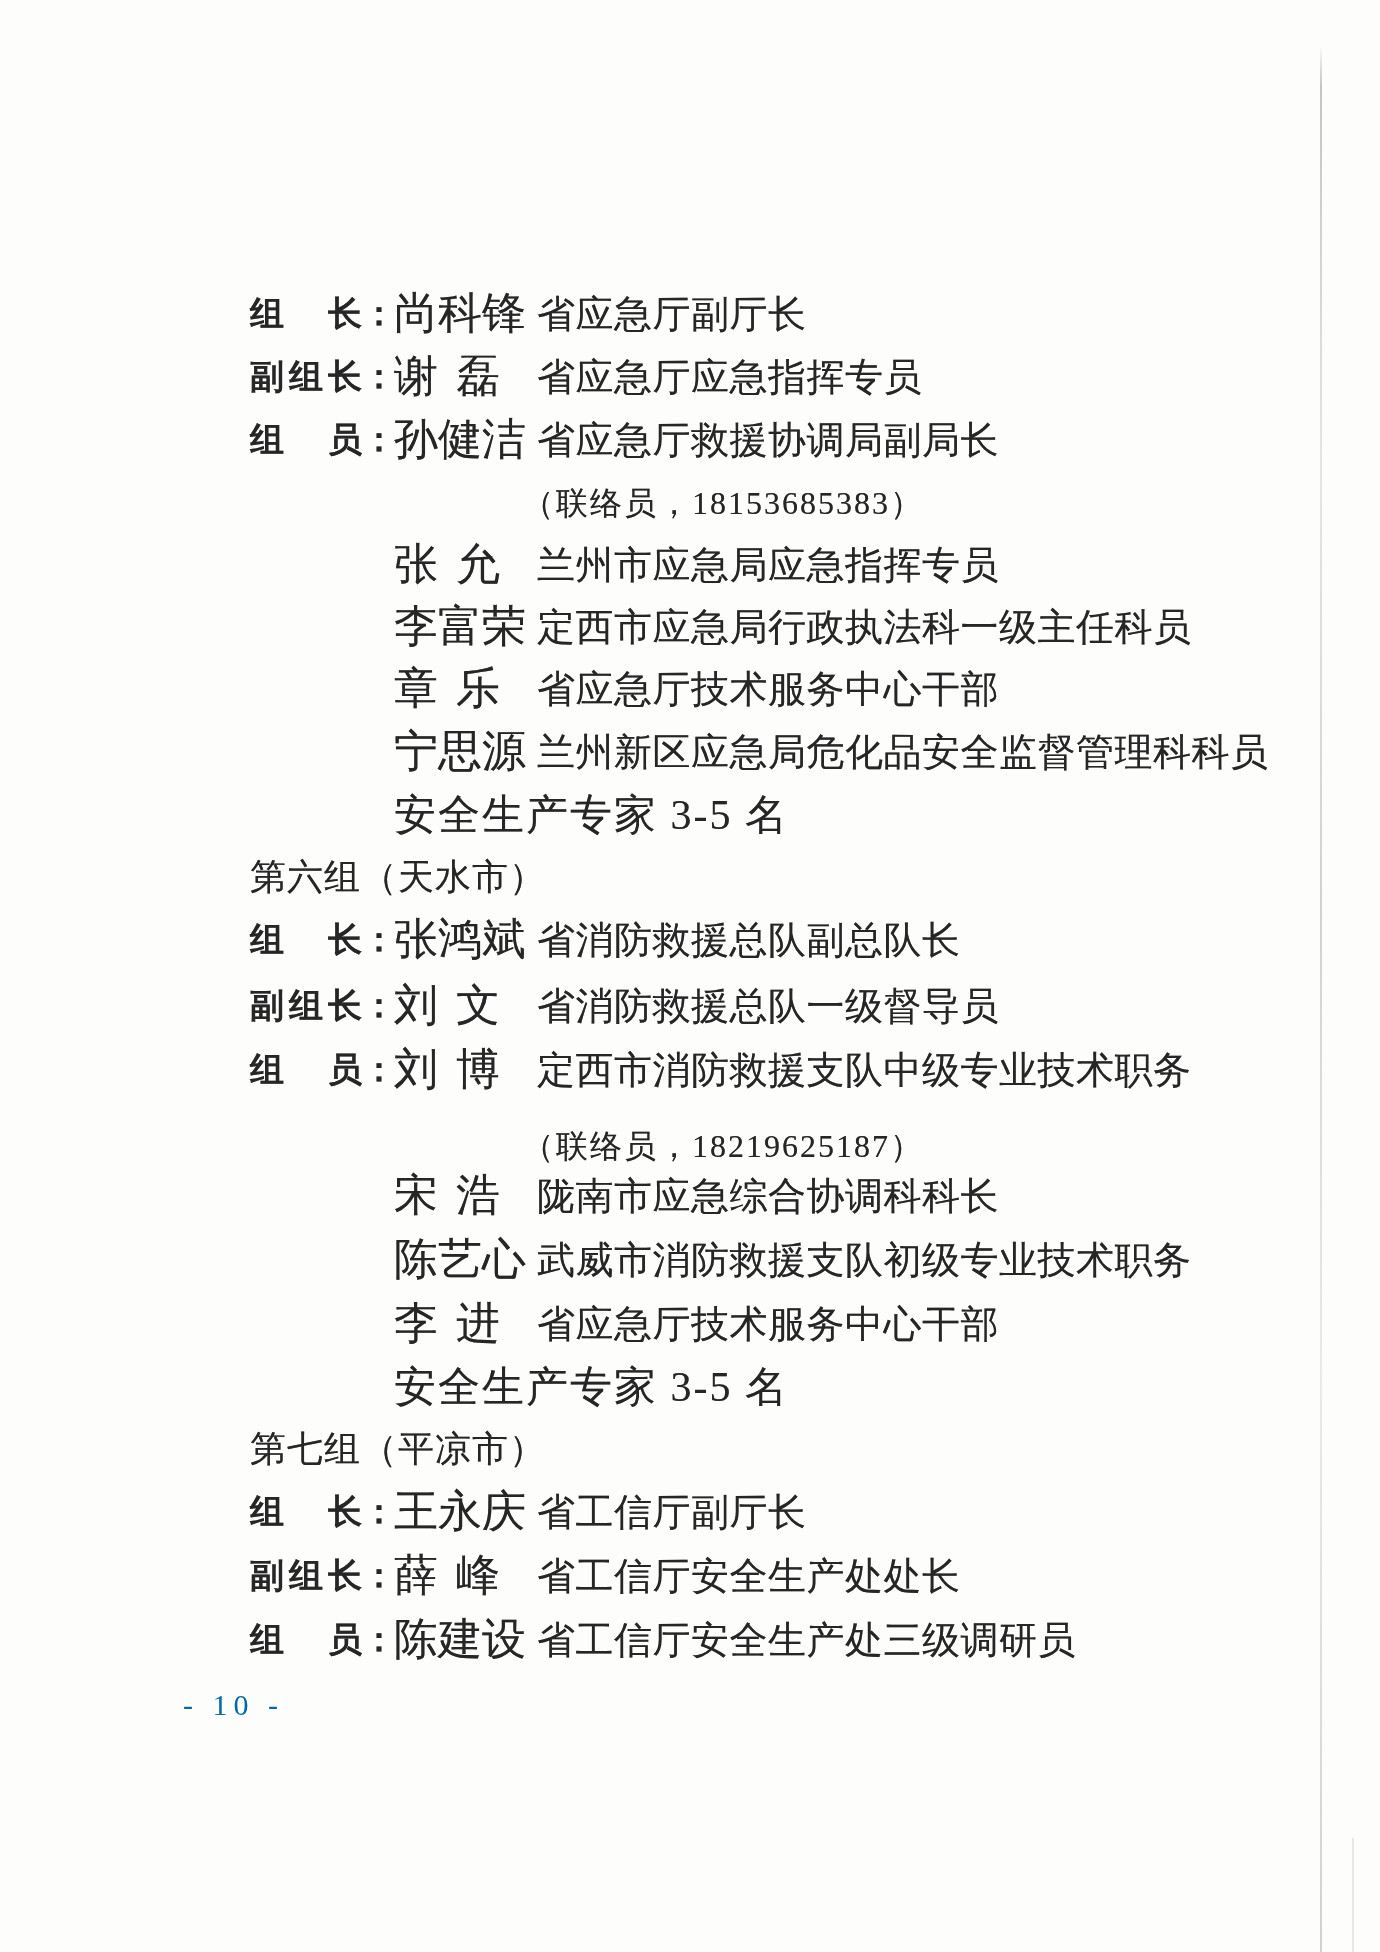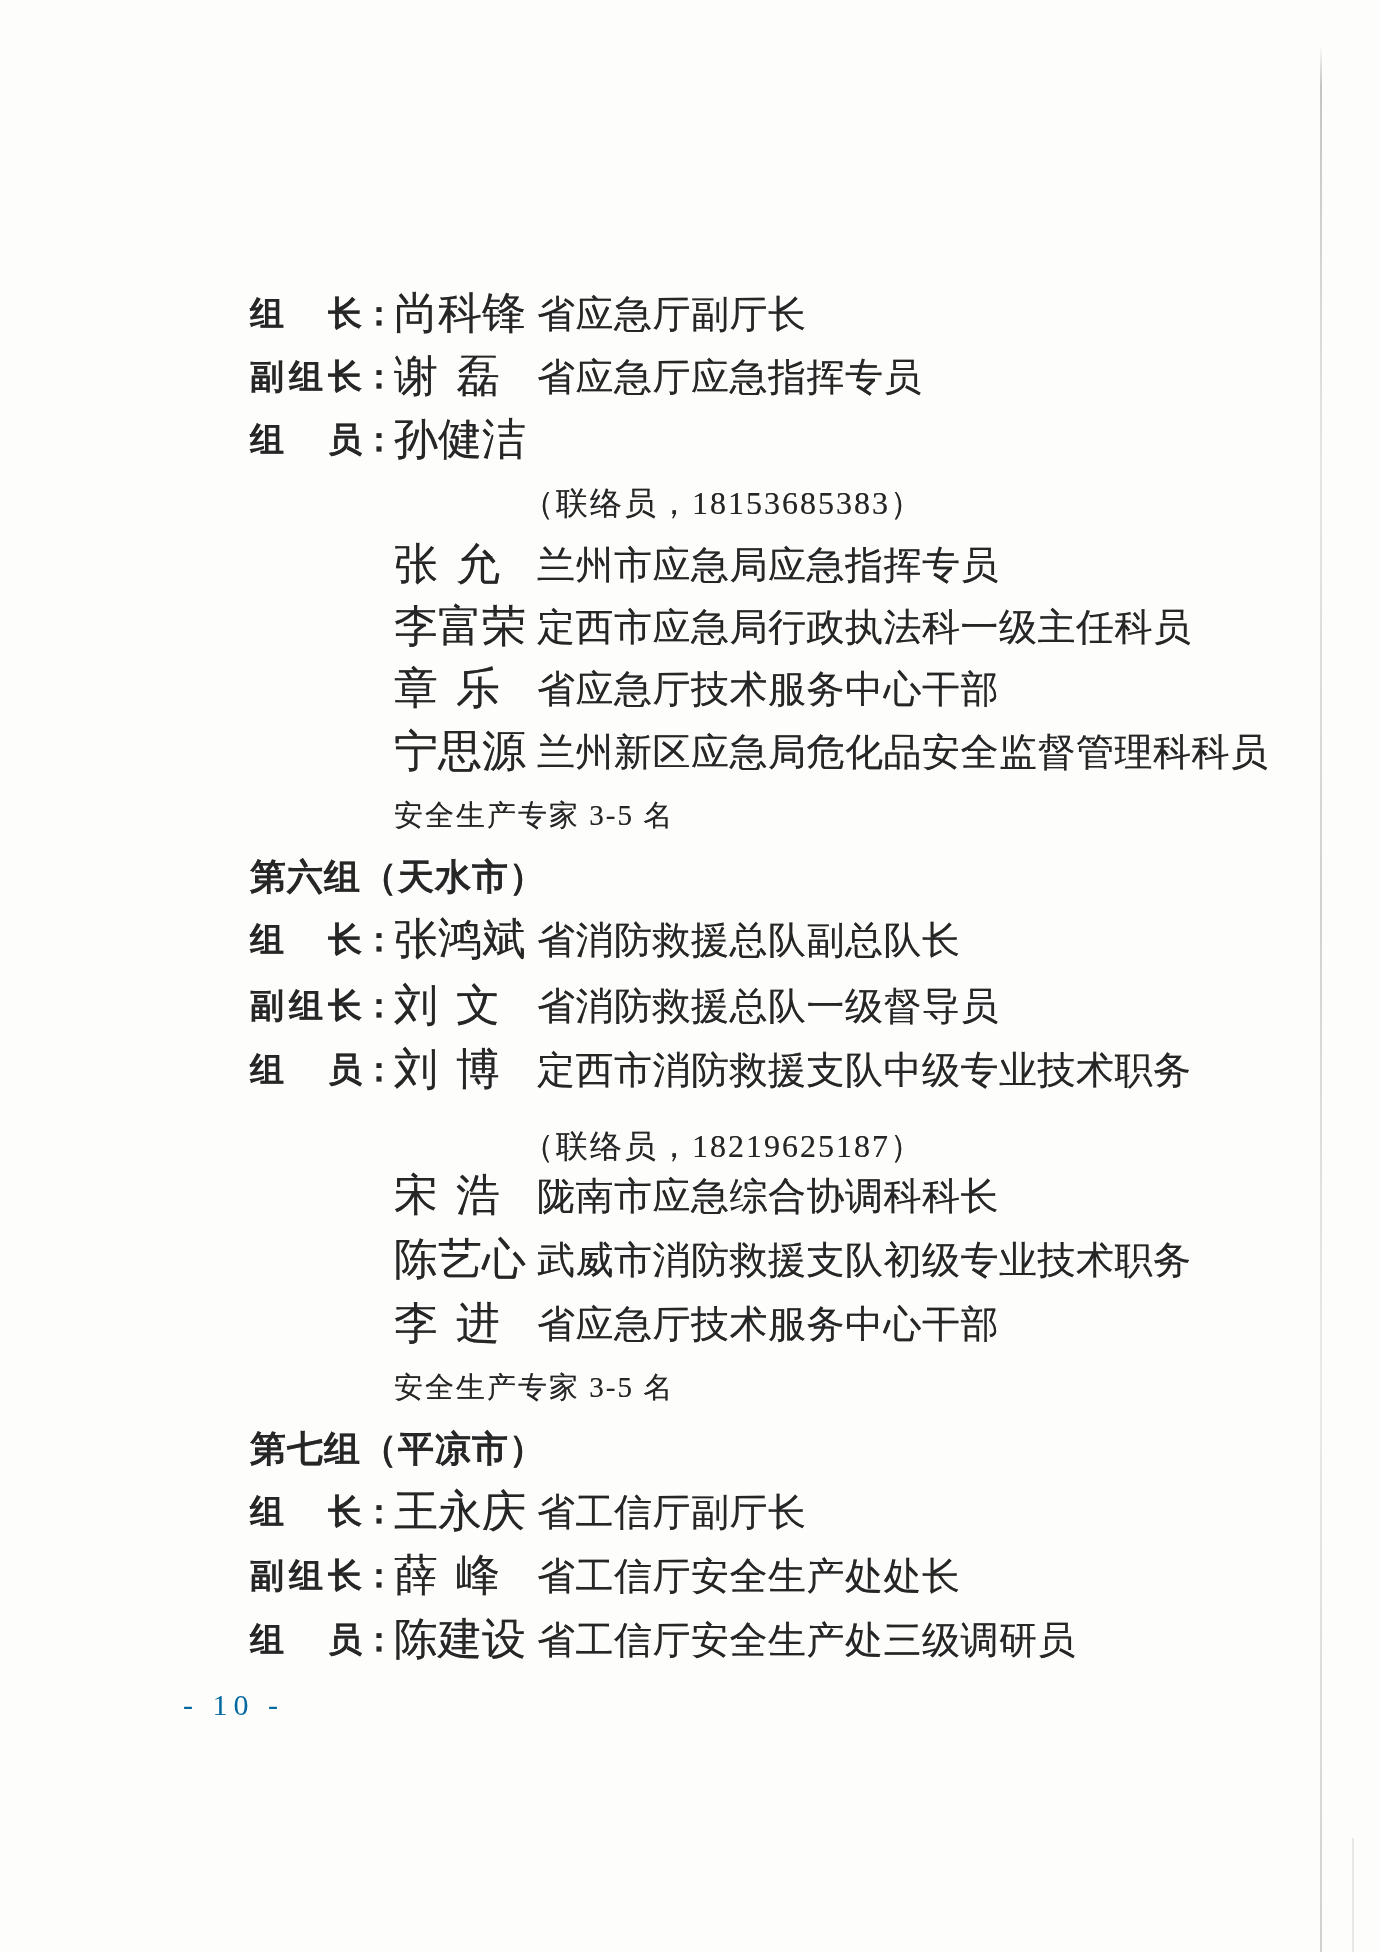--- a/index.html
+++ b/index.html
@@ -56,28 +56,28 @@
   }
   .note {
     position: absolute;
     left: 522px;
     font-size: 32px;
     letter-spacing: 2px;
   }
   .experts {
     position: absolute;
     left: 394px;
-    font-size: 29px;
+    font-size: 42px;
     letter-spacing: 2px;
   }
   .heading {
     position: absolute;
     left: 250px;
     font-size: 36px;
-    font-weight: bold;
+    font-weight: normal;
     letter-spacing: 1px;
   }
   .page-number {
     position: absolute;
     left: 183px;
     top: 1688px;
     font-size: 30px;
     letter-spacing: 6px;
     color: #0369a1;
   }
@@ -120,20 +120,21 @@
     <span class="label">副组长</span>
     <span class="colon">：</span>
     <span class="name">谢磊</span>
     <span class="desc">省应急厅应急指挥专员</span>
   </div>
 
   <div class="row" style="top:418px">
     <span class="label">组员</span>
     <span class="colon">：</span>
     <span class="name">孙健洁</span>
+    <span class="desc">省应急厅救援协调局副局长</span>
   </div>
 
   <div class="row" style="top:481px">
     <span class="note">（联络员，18153685383）</span>
   </div>
 
   <div class="row" style="top:543px">
     <span class="name">张允</span>
     <span class="desc">兰州市应急局应急指挥专员</span>
   </div>

